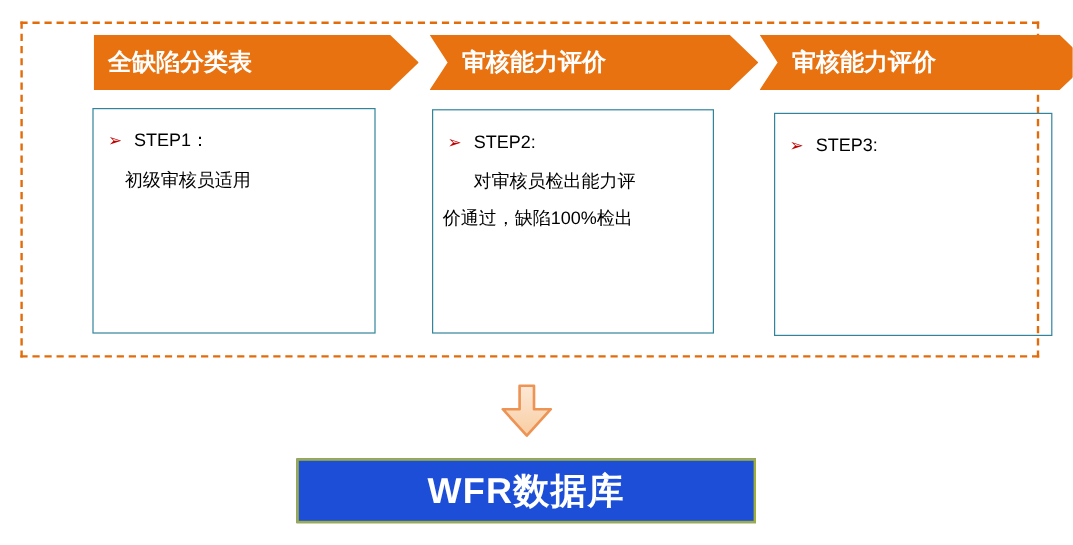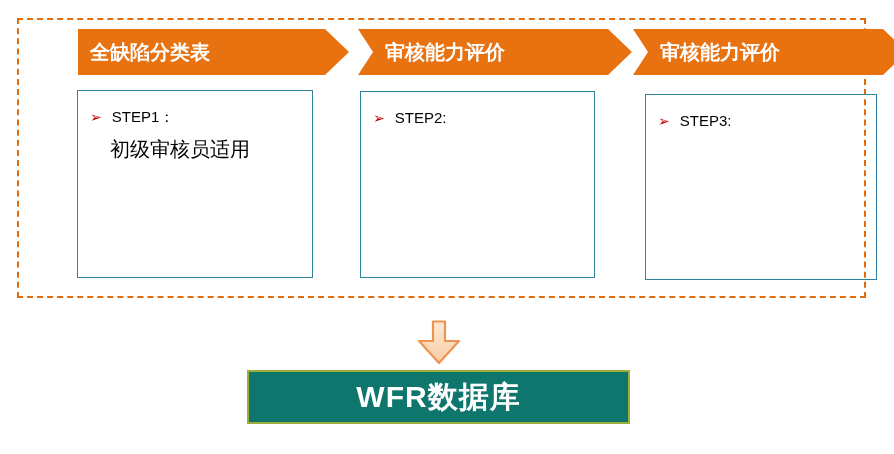--- a/index.html
+++ b/index.html
@@ -82,21 +82,21 @@
     line-height: 24px;
     color: #000000;
   }
   .bullet {
     color: #C00000;
     font-size: 14px;
     flex: 0 0 auto;
   }
   .step-body {
     margin-top: 5px;
-    font-size: 20px;
+    font-size: 15px;
     line-height: 31px;
     white-space: pre-line;
     color: #000000;
   }
   .indent-sm { text-indent: 1.2em; }
   .indent-lg { text-indent: 1.7em; }
 
   
   .down-arrow {
     position: absolute;
@@ -104,24 +104,24 @@
     top: 320px;
     width: 44px;
     height: 45px;
     z-index: 2;
   }
 
   
   .database-bar {
     position: absolute;
     left: 247px;
-    top: 370px;
+    top: 382px;
     width: 383px;
     height: 54px;
-    background: #0f766e;
+    background: #1d4ed8;
     border: 2px solid #9FAE3A;
     box-sizing: border-box;
     z-index: 2;
     display: flex;
     align-items: center;
     justify-content: center;
   }
   .database-label {
     color: #ffffff;
     font-weight: bold;
@@ -152,20 +152,22 @@
       <span>STEP1：</span>
     </div>
     <div class="step-body indent-sm">初级审核员适用</div>
   </div>
 
   <div class="step-box box-2">
     <div class="step-title-line">
       <span class="bullet">➢</span>
       <span>STEP2:</span>
     </div>
+    <div class="step-body indent-lg">对审核员检出能力评
+价通过，缺陷100%检出</div>
   </div>
 
   <div class="step-box box-3">
     <div class="step-title-line">
       <span class="bullet">➢</span>
       <span>STEP3:</span>
     </div>
   </div>
 
   <svg class="down-arrow" viewBox="0 0 44 45" xmlns="http://www.w3.org/2000/svg">

